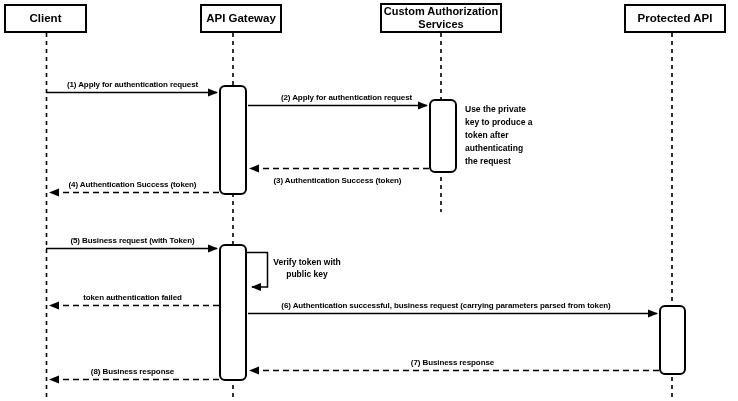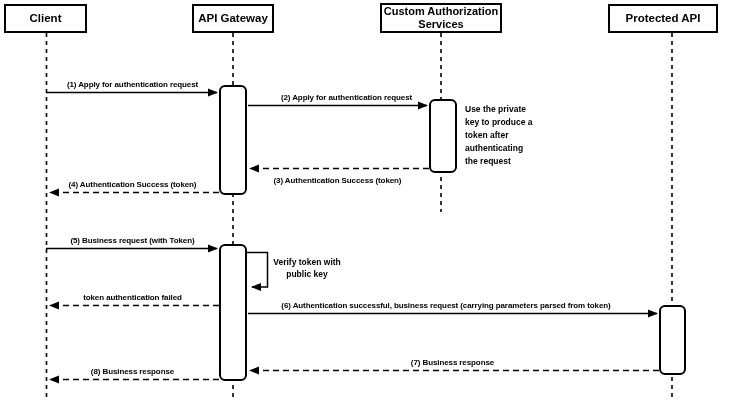--- a/index.html
+++ b/index.html
@@ -7,23 +7,23 @@
     position:relative; width:738px; height:401px; background:#ffffff;
     font-family:"Liberation Sans", sans-serif; color:#000000; overflow:hidden;
   }
   .wires { position:absolute; left:0; top:0; width:738px; height:401px; }
   .actor {
     position:absolute; box-sizing:border-box; background:#ffffff;
     border:2px solid #000000; display:flex; align-items:center; justify-content:center;
     text-align:center; font-weight:bold; font-size:11.5px; line-height:1.15;
   }
   .actor.client    { left:4px;   top:4px; width:83px;  height:29px; }
-  .actor.gateway   { left:192px; top:4px; width:82px;  height:29px; }
+  .actor.gateway   { left:200px; top:4px; width:82px;  height:29px; }
   .actor.custom    { left:380px; top:3px; width:122px; height:30px; font-size:11px; }
-  .actor.protected { left:608px; top:4px; width:110px; height:29px; }
+  .actor.protected { left:624px; top:4px; width:102px; height:29px; }
   .activation {
     position:absolute; box-sizing:border-box; width:28px;
     background:#ffffff; border:2px solid #000000; border-radius:6px;
   }
   .act-g1 { left:219px; top:85px;  height:110px; }
   .act-ca { left:429px; top:99px;  height:74px;  }
   .act-g2 { left:219px; top:244px; height:137px; }
   .act-p  { left:659px; top:305px; width:27px; height:70px; }
   .msg-label {
     position:absolute; font-size:8px; font-weight:bold; letter-spacing:-0.1px;

